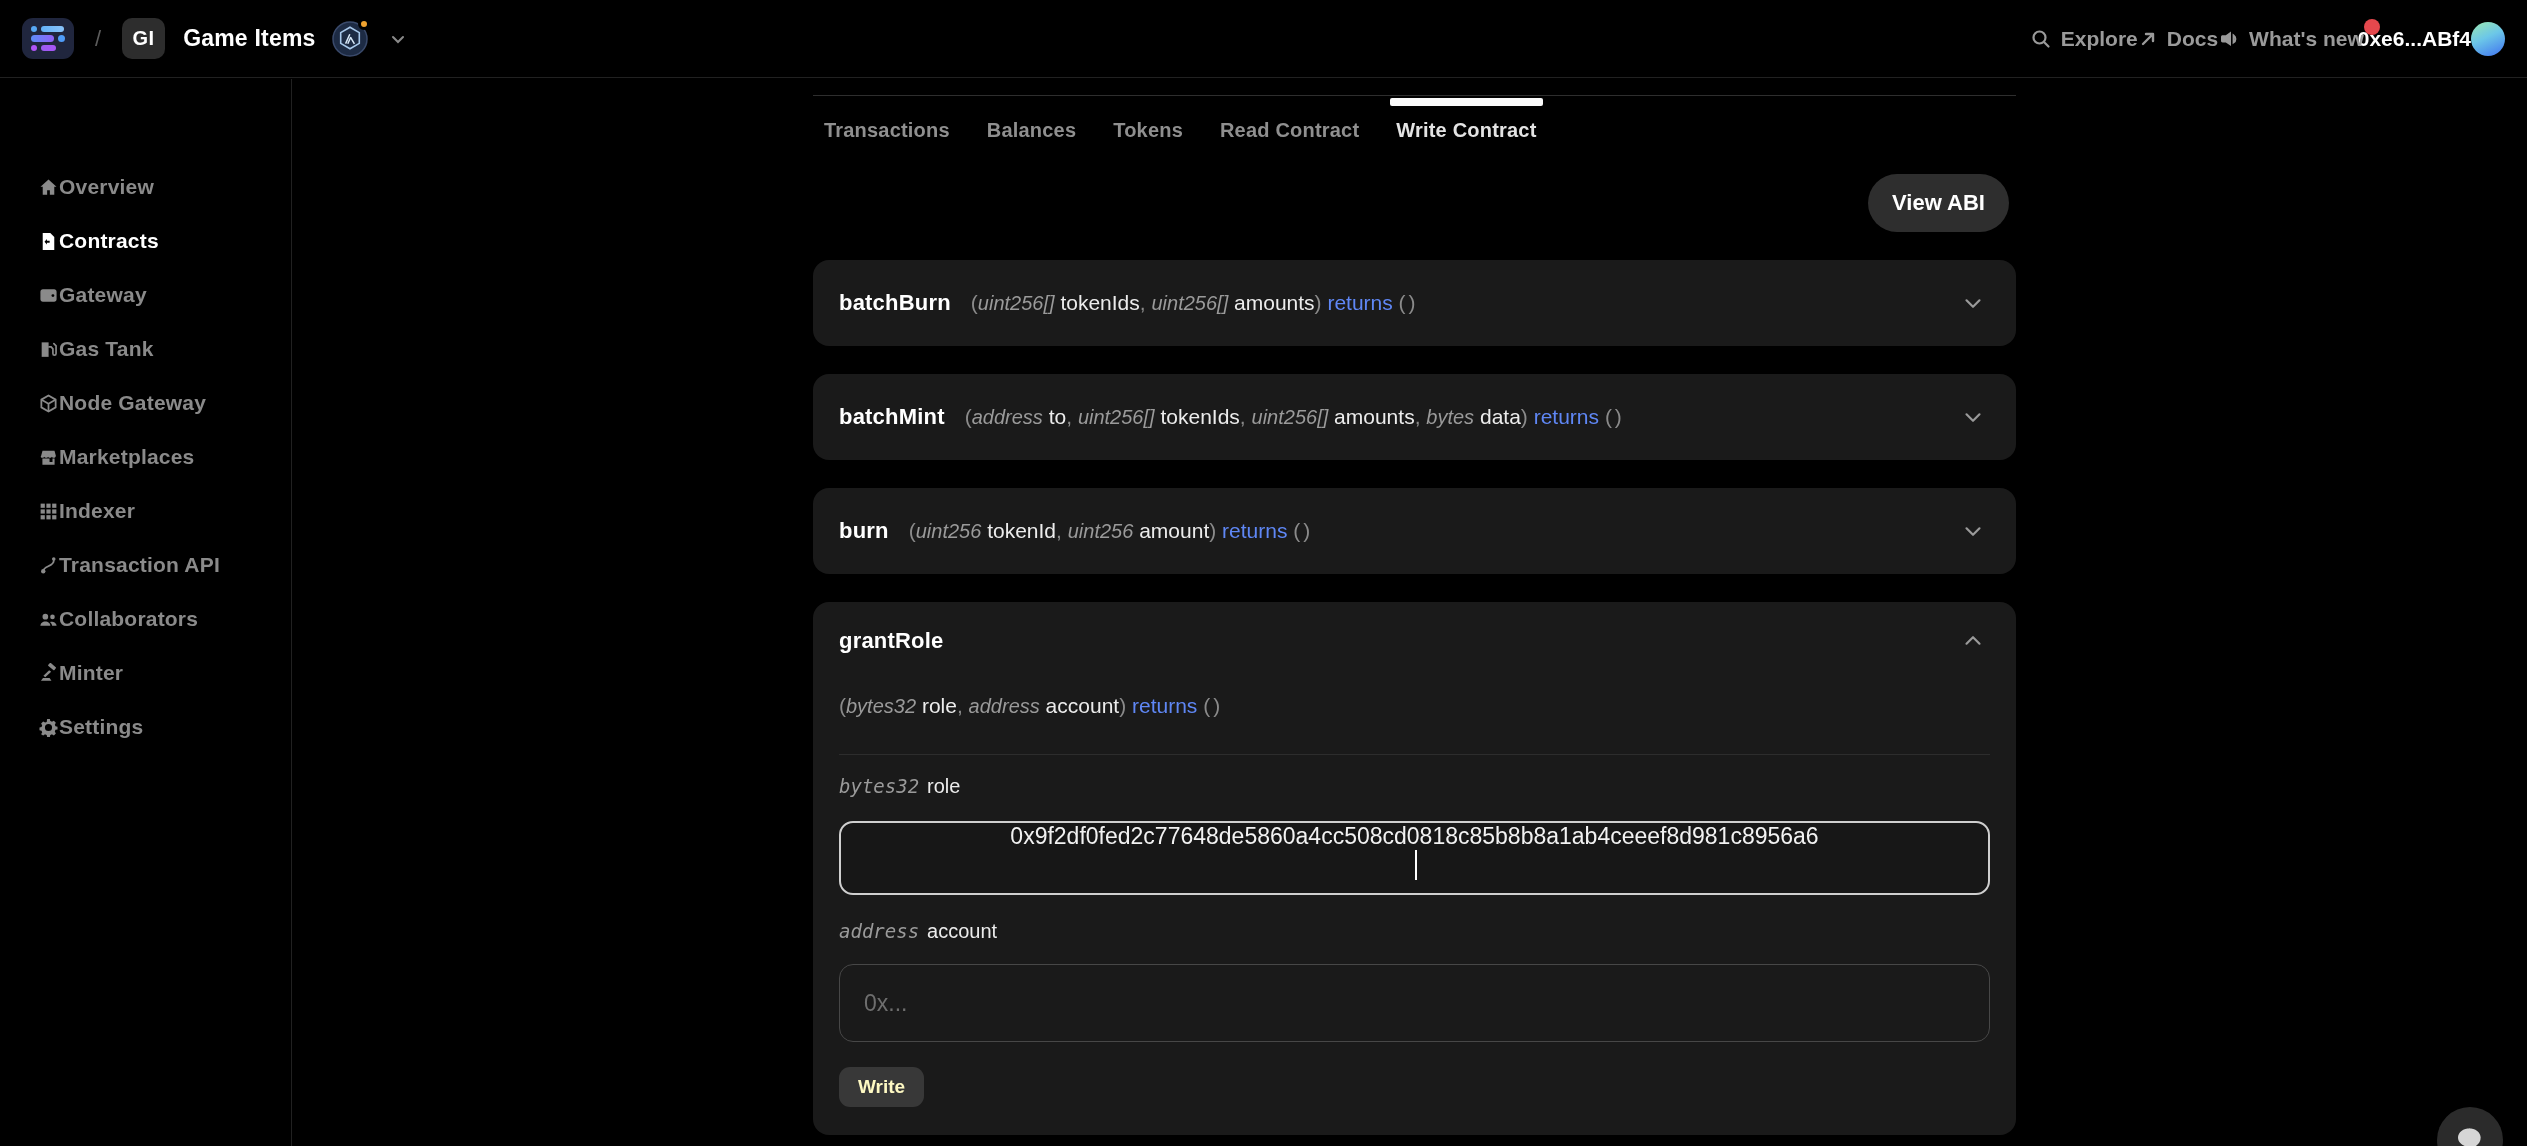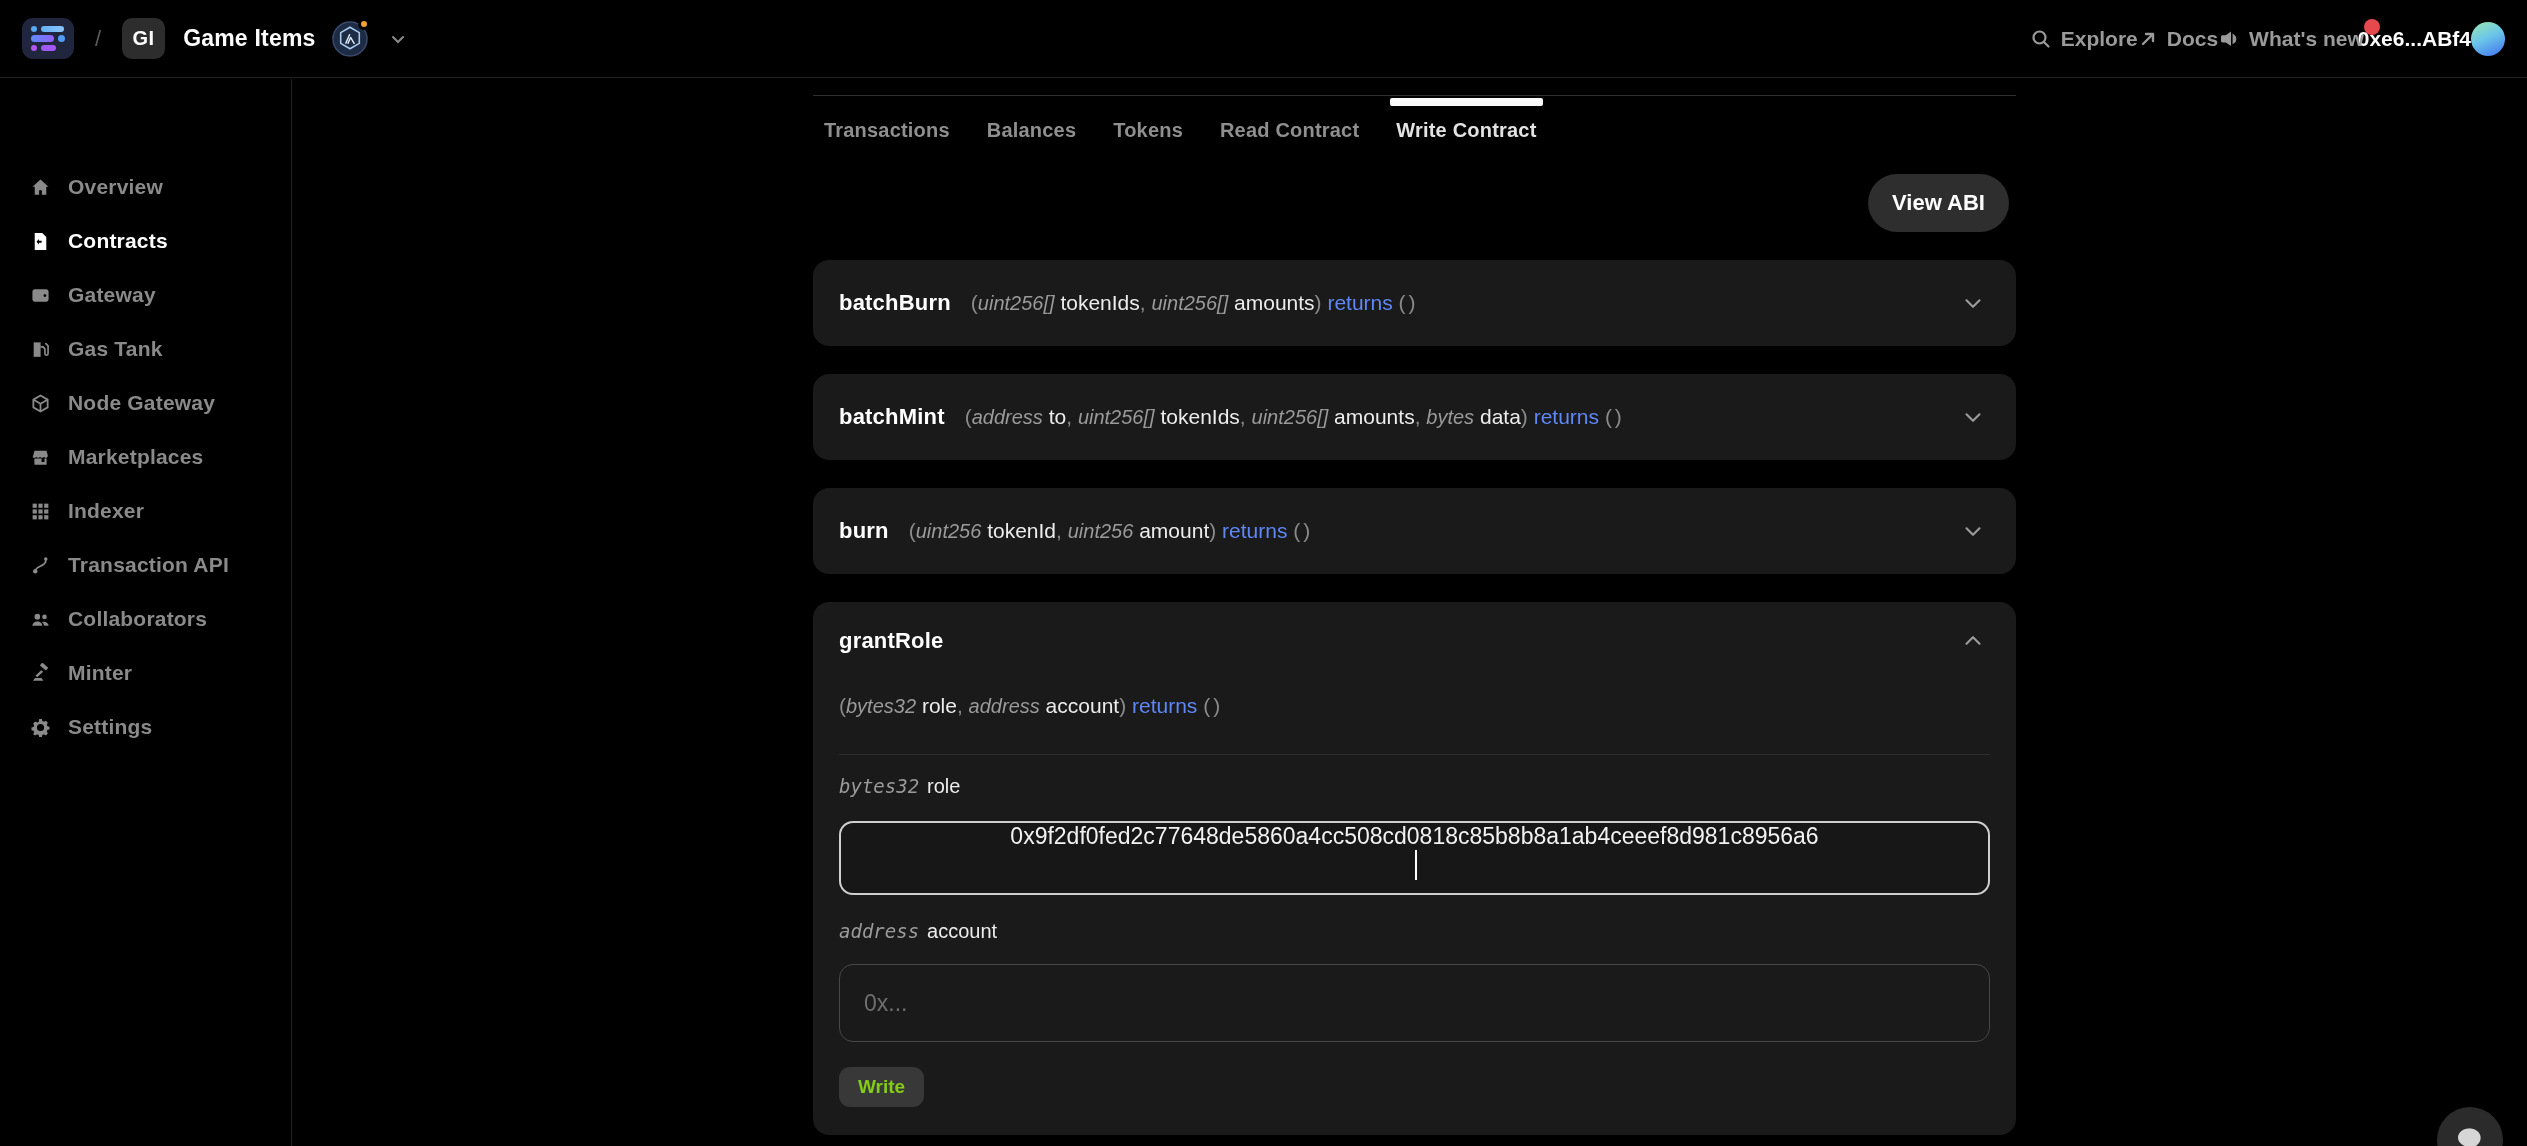--- a/index.html
+++ b/index.html
@@ -32,21 +32,21 @@
   .topnav{display:flex;align-items:center;}
   .nav-link{display:flex;align-items:center;gap:9px;color:#9a9a9a;font-size:21px;font-weight:600;position:relative;}
   .nav-link svg{flex:0 0 auto;}
   .red-dot{position:absolute;right:-16px;top:-8px;width:16px;height:16px;border-radius:50%;}
   .wallet-addr{color:#fff;font-size:21px;font-weight:700;margin-left:-6px;}
   .avatar{width:34px;height:34px;border-radius:50%;background:linear-gradient(155deg,#9be8b0 0%,#6cc7e8 45%,#3f72f0 100%);}
 
   
   .sidebar{position:absolute;left:0;top:79px;width:292px;height:1067px;border-right:1px solid #212121;
            padding-top:81px;background:#000;}
-  .side-item{display:flex;align-items:center;height:54px;padding-left:29px;gap:17px;color:#8a8a8a;cursor:pointer;}
+  .side-item{display:flex;align-items:center;height:54px;padding-left:37px;color:#8a8a8a;cursor:pointer;}
   .side-item .side-label{font-size:21px;font-weight:600;letter-spacing:.2px;}
   .side-item.active{color:#fff;}
   .side-icon{width:22px;height:22px;display:flex;align-items:center;justify-content:center;flex:0 0 auto;}
 
   
   .content{position:absolute;left:293px;top:79px;right:0;bottom:0;}
   .tab-line{position:absolute;left:520px;top:16px;width:1203px;height:1px;background:#2e2e2e;}
   .tabs{position:absolute;left:531px;top:40px;display:flex;gap:37px;}
   .tab{position:relative;font-size:20px;font-weight:600;color:#8f8f8f;letter-spacing:.2px;cursor:pointer;}
   .tab.active{color:#e3e3e3;}
@@ -74,21 +74,21 @@
   .lbl1{top:173px;}
   .lbl2{top:318px;}
   .field{position:absolute;left:26px;right:26px;border-radius:14px;font-size:23px;color:#f2f2f2;
          display:flex;align-items:center;padding:0 24px;background:#171717;}
   .field1{top:219px;height:74px;border:2px solid #cfcfcf;flex-direction:column;}
   .field2{top:362px;height:78px;border:1px solid #474747;background:transparent;}
   .caret{display:inline-block;width:2px;height:30px;background:#fff;margin-left:2px;vertical-align:middle;}
   input.field2{font-family:"Liberation Sans",sans-serif;outline:none;width:1151px;}
   input.field2::placeholder{color:#6e6e6e;}
   .write-btn{position:absolute;left:26px;top:465px;height:40px;padding:0 19px;border-radius:11px;background:#383838;
-             color:#84cc16;font-size:19px;font-weight:700;display:flex;align-items:center;justify-content:center;cursor:pointer;}
+             color:#fef9c3;font-size:19px;font-weight:700;display:flex;align-items:center;justify-content:center;cursor:pointer;}
 
   .chat-fab{position:absolute;left:2437px;top:1107px;width:66px;height:66px;border-radius:50%;background:#2b2b2b;
             display:flex;align-items:center;justify-content:center;cursor:pointer;}
 </style>
 </head>
 <body>
 
 <div class="page">
 
   <header class="topbar">

